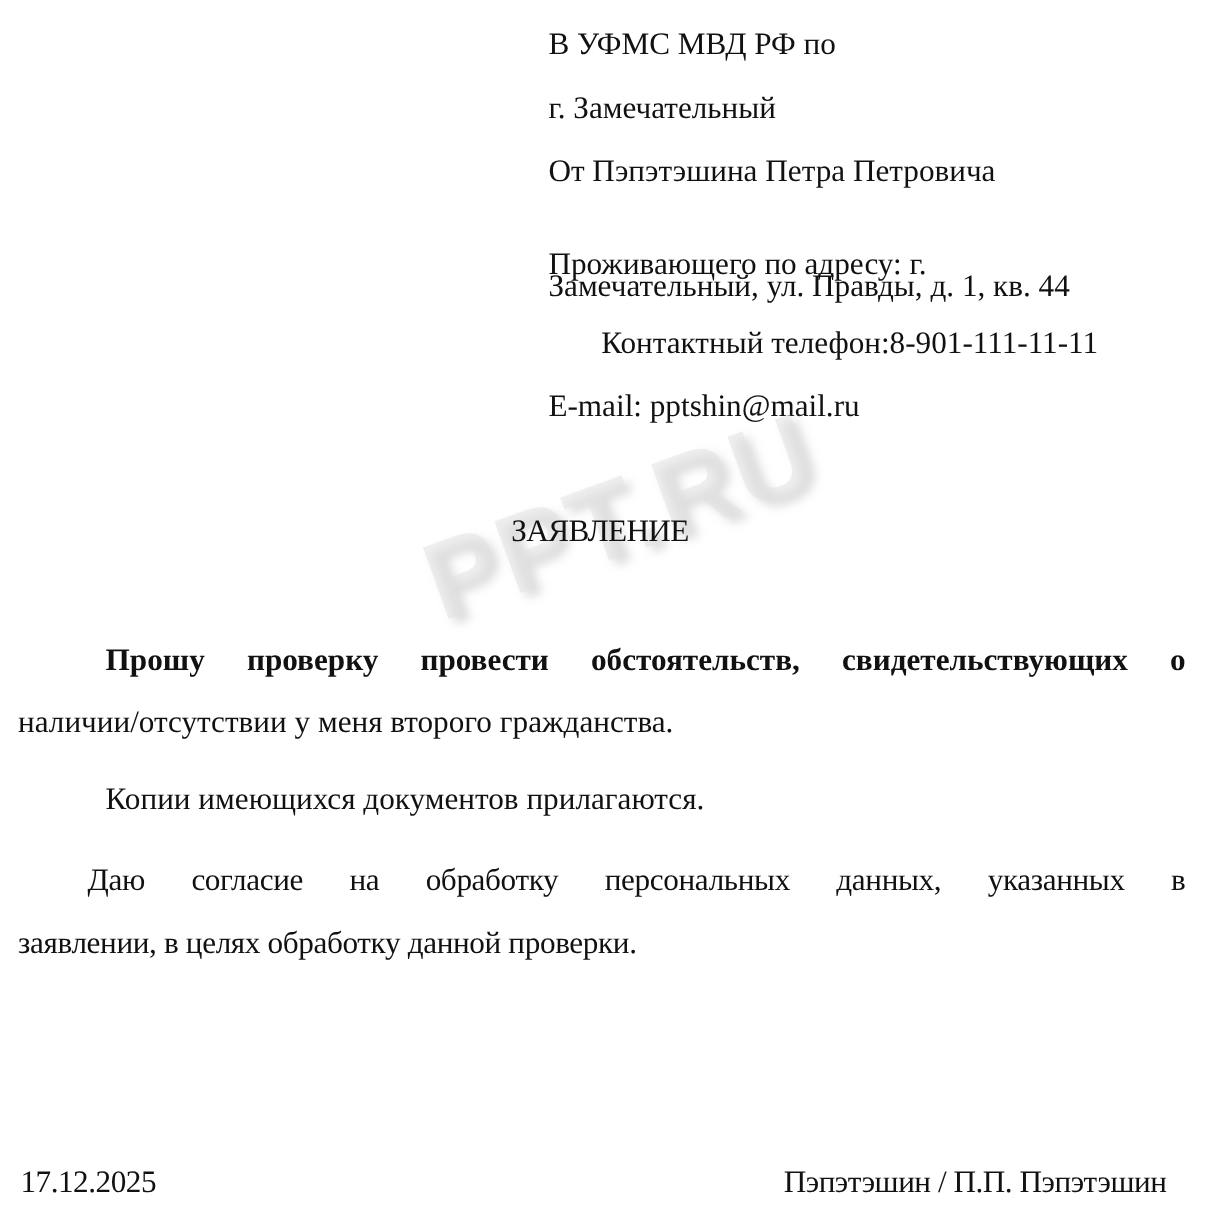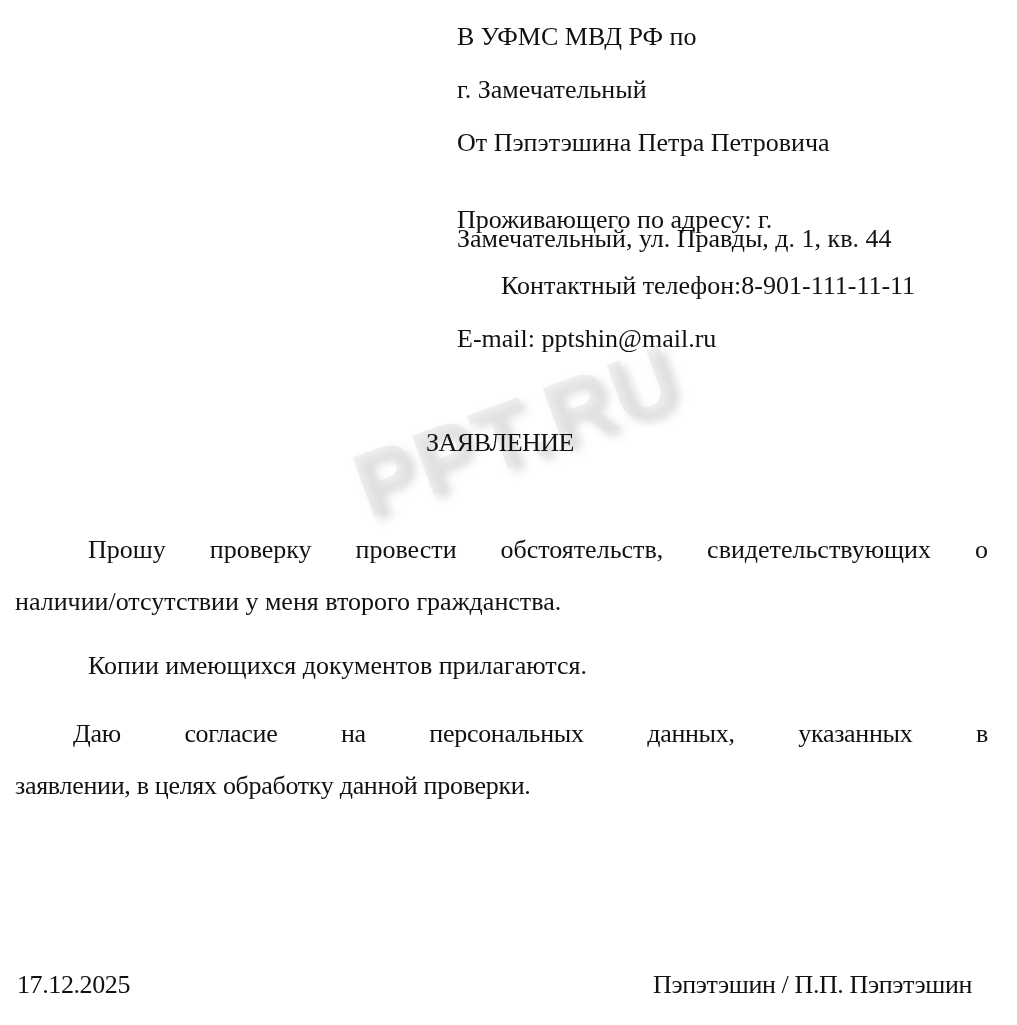--- a/index.html
+++ b/index.html
@@ -110,40 +110,41 @@
     <div class="addr-line" style="top:106px;">От Пэпэтэшина Петра Петровича</div>
     <div class="addr-multi" style="top:161px;">Проживающего по адресу: г.</div>
     <div class="addr-multi" style="top:180px;">Замечательный, ул. Правды, д. 1, кв. 44</div>
     <div class="addr-line" style="top:249px;margin-left:44px;">Контактный телефон:8-901-111-11-11</div>
     <div class="addr-line" style="top:302px;">E-mail: pptshin@mail.ru</div>
   </div>
 
   <div class="title">ЗАЯВЛЕНИЕ</div>
 
   <div class="para para-1">
-    <span class="line justify-line" style="padding-left:73px;">
+    <span class="line justify-line" style="padding-left:73px;font-weight:bold;">
       <span>Прошу</span>
       <span>проверку</span>
       <span>провести</span>
       <span>обстоятельств,</span>
       <span>свидетельствующих</span>
       <span>о</span>
     </span>
     <span class="line">наличии/отсутствии у меня второго гражданства.</span>
   </div>
 
   <div class="para para-2">
     <span class="line">Копии имеющихся документов прилагаются.</span>
   </div>
 
   <div class="para para-3">
     <span class="line justify-line" style="padding-left:58px;">
       <span>Даю</span>
       <span>согласие</span>
       <span>на</span>
+      <span>обработку</span>
       <span>персональных</span>
       <span>данных,</span>
       <span>указанных</span>
       <span>в</span>
     </span>
     <span class="line">заявлении, в целях обработку данной проверки.</span>
   </div>
 
   <div class="signature-row">
     <span>17.12.2025</span>

